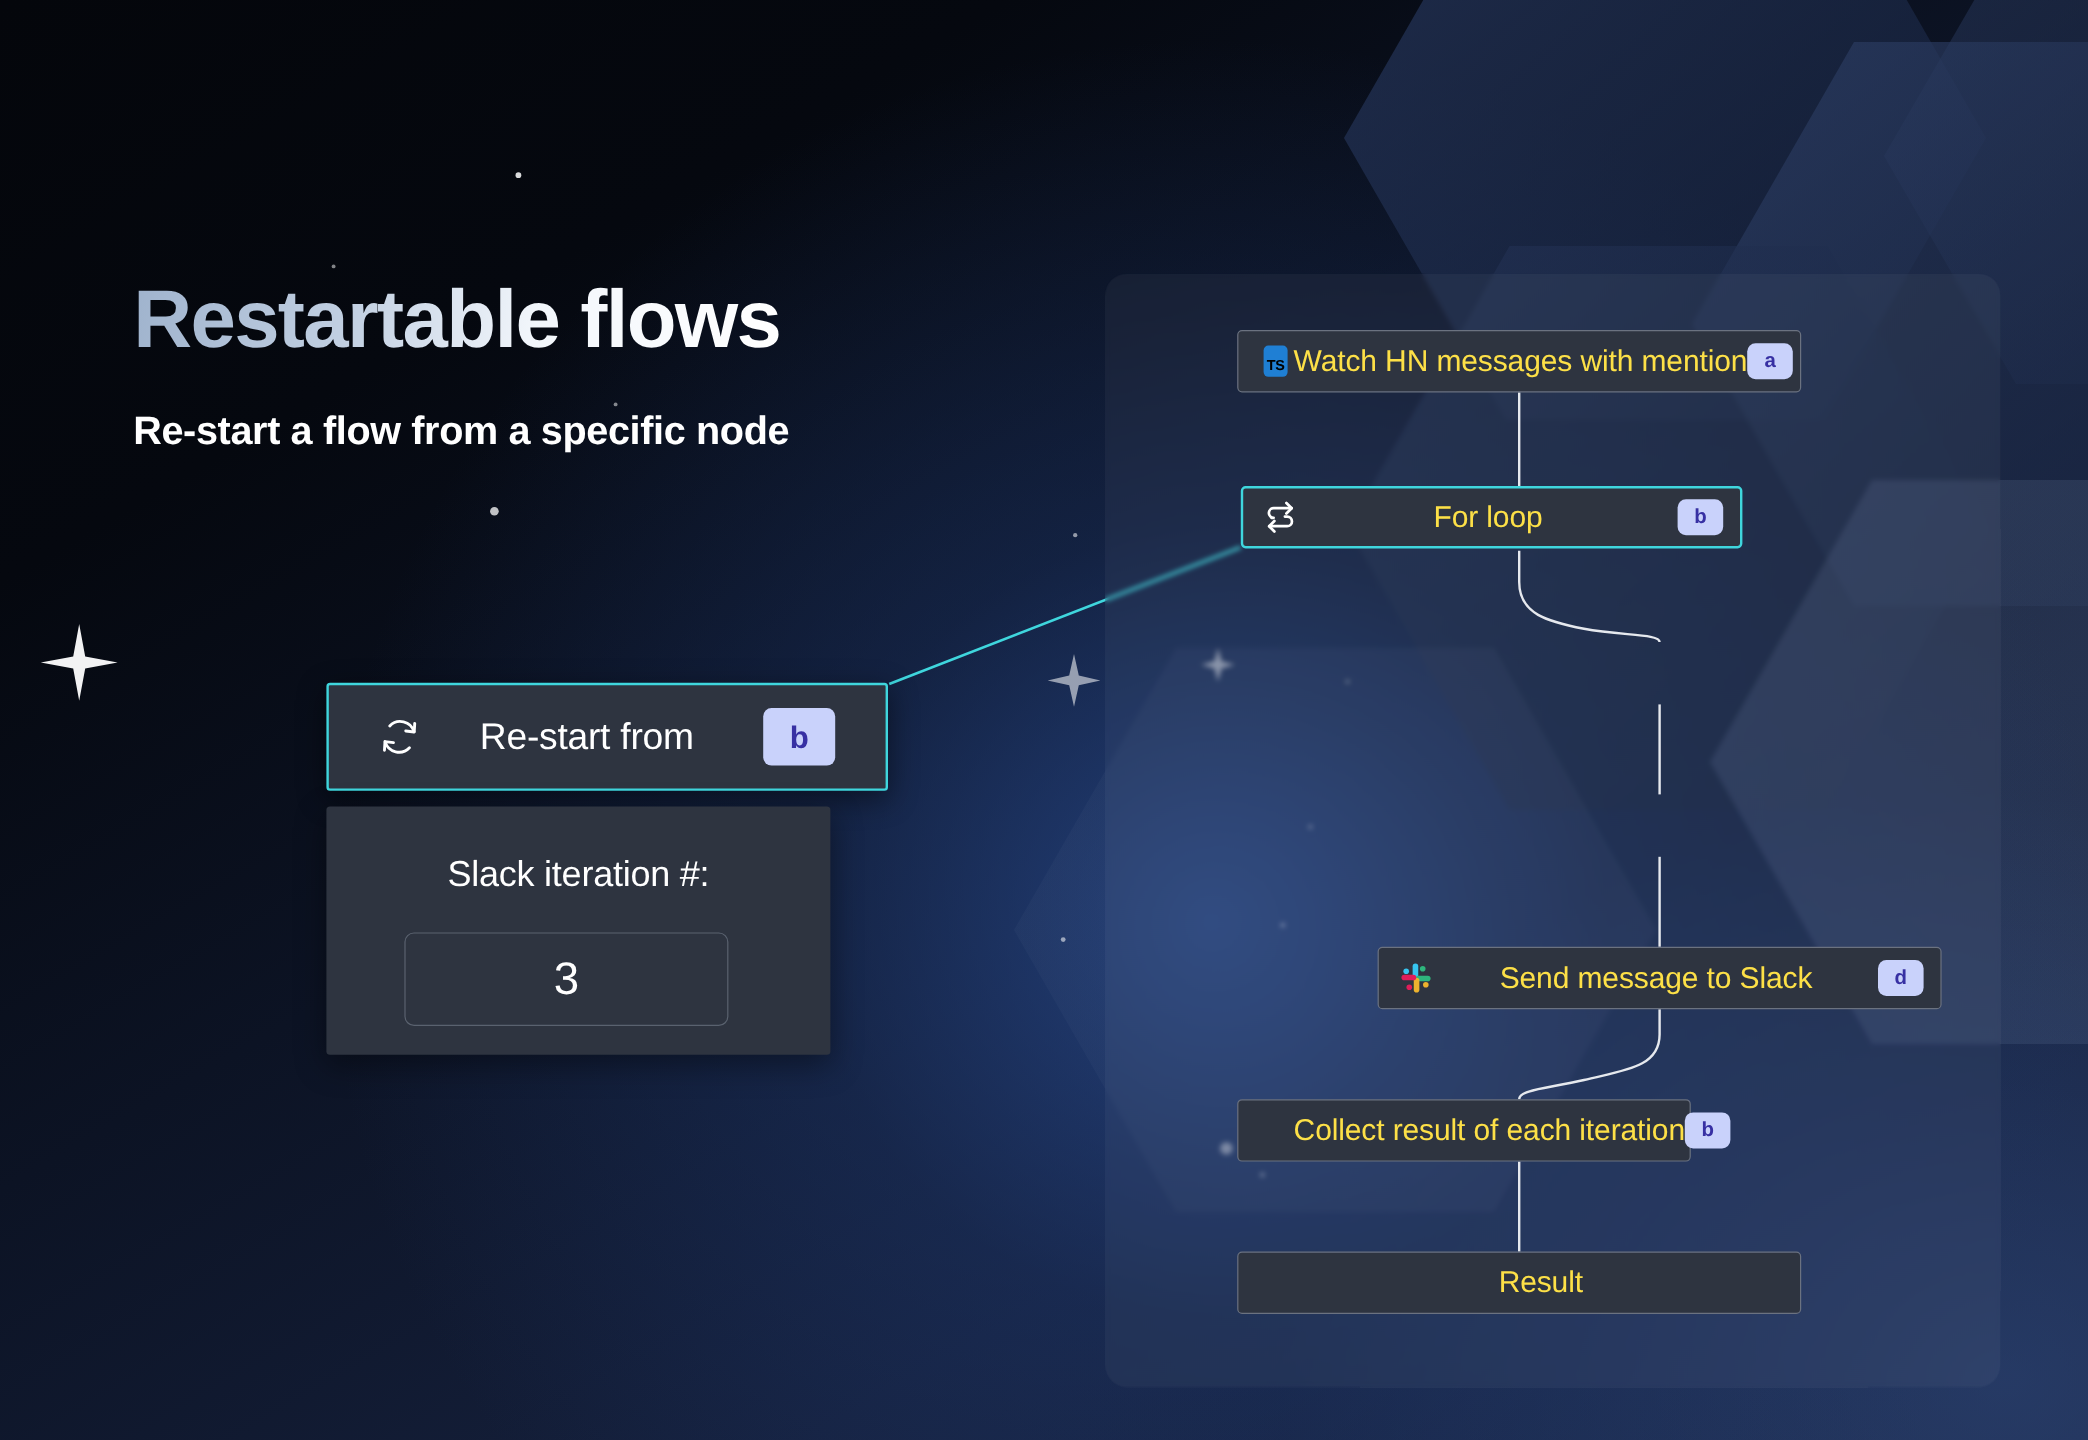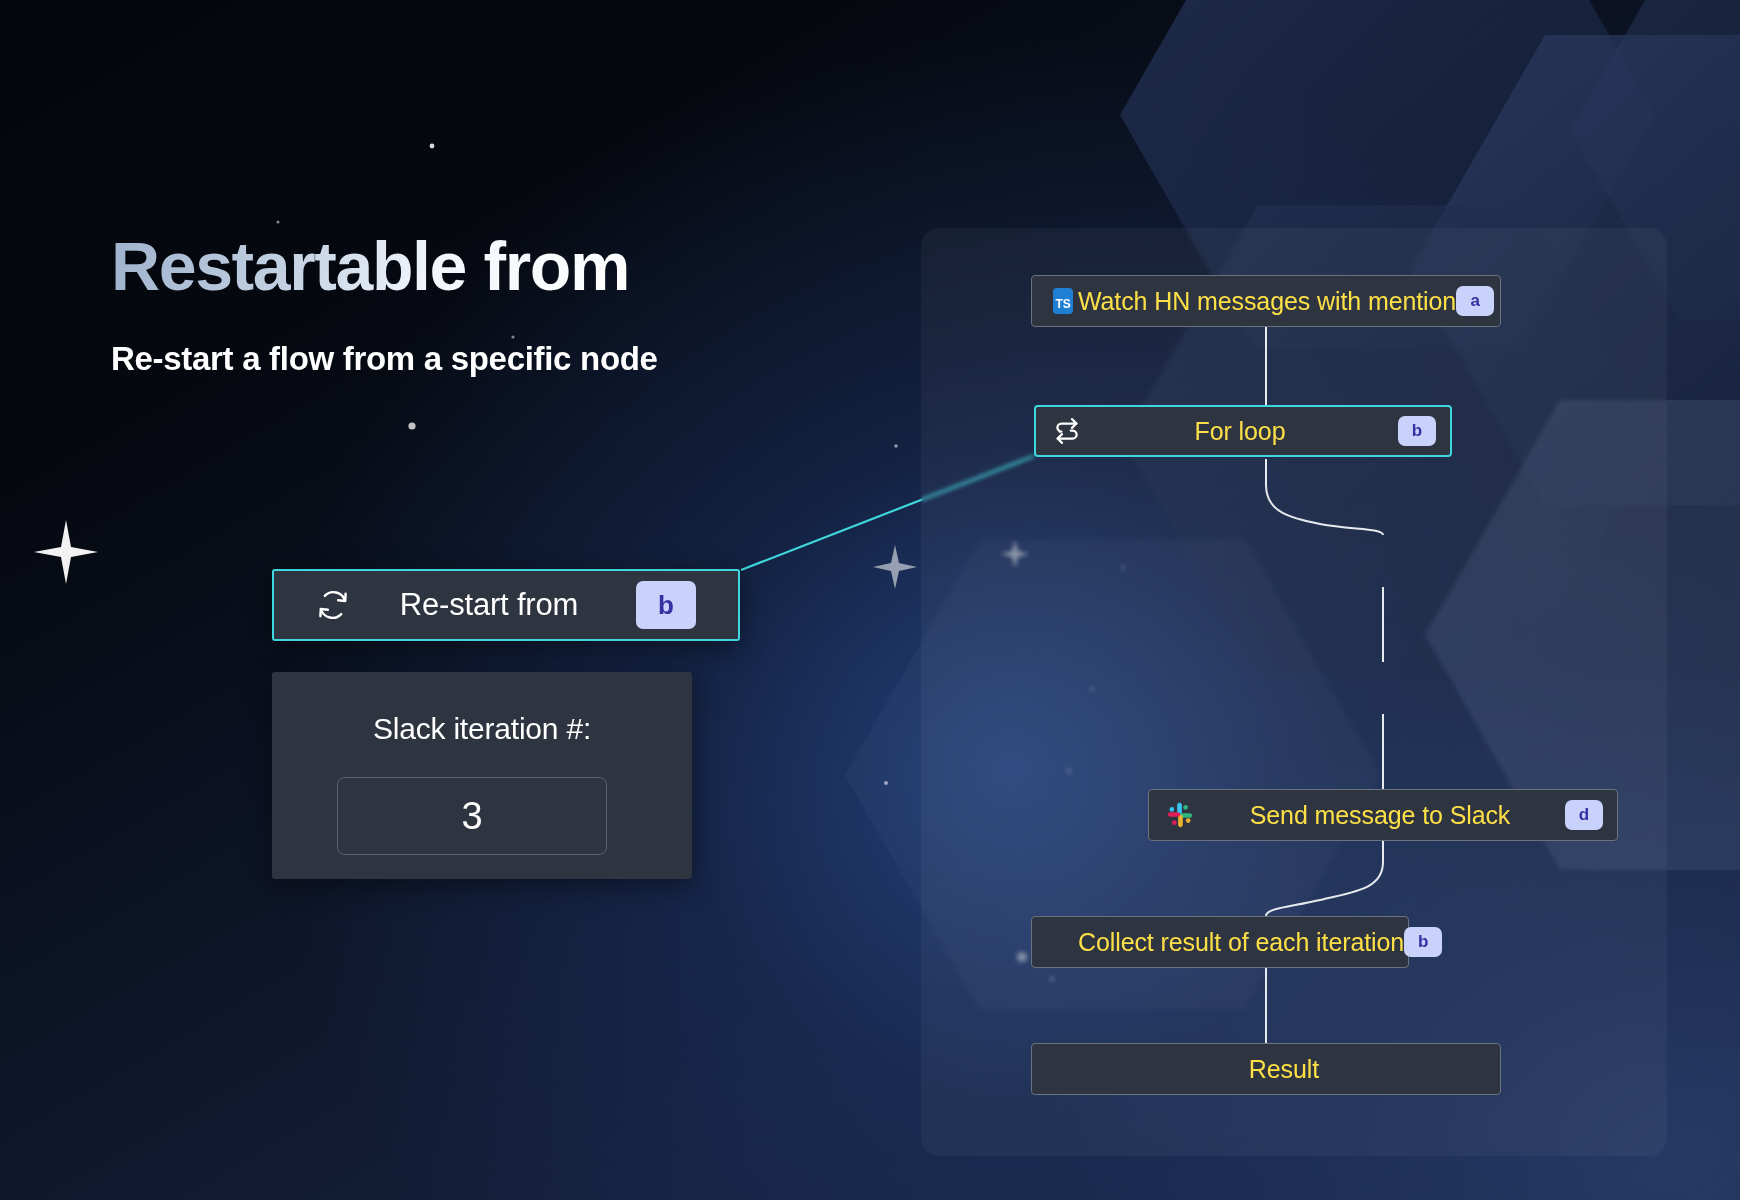--- a/index.html
+++ b/index.html
@@ -36,21 +36,21 @@
   }
   .subhead {
     position: absolute; left: 111px; top: 340px;
     font-size: 33px; font-weight: 700; color: #ffffff;
     letter-spacing: -0.3px; white-space: nowrap;
   }
 
   
   .restart-card {
     position: absolute; left: 272px; top: 569px;
-    width: 468px; height: 72px;
+    width: 468px; height: 90px;
     background: #2e3440;
     border: 2px solid #3fd6dd;
     border-radius: 3px;
     display: flex; align-items: center;
     box-shadow: 0 6px 24px rgba(0,0,0,0.45);
   }
   .restart-icon { margin-left: 42px; width: 34px; height: 34px; flex: 0 0 auto; display:flex; align-items:center; justify-content:center; }
   .restart-label {
     flex: 1 1 auto; text-align: center;
     font-size: 31px; color: #ffffff; letter-spacing: -0.2px;
@@ -120,21 +120,21 @@
   #node-forloop  { left: 1034px; top: 405px;  width: 418px; }
   #node-doiter   { left: 1148px; top: 535px;  width: 470px; }
   #node-openai   { left: 1148px; top: 662px;  width: 470px; }
   #node-slack    { left: 1148px; top: 789px;  width: 470px; }
   #node-collect  { left: 1031px; top: 916px;  width: 378px; }
   #node-result   { left: 1031px; top: 1043px; width: 470px; padding-left: 36px; }
 
   
   .ts-icon {
     width: 20px; height: 26px; border-radius: 4px; background: #1f7fd4;
-    color: #ffffff; font-size: 12px; font-weight: 700;
+    color: #000000; font-size: 12px; font-weight: 700;
     display: flex; align-items: flex-end; justify-content: center;
     padding-bottom: 3px; letter-spacing: -0.2px;
   }
 </style>
 </head>
 <body>
 
 <div id="stage">
 
   <svg class="hexlayer" viewBox="0 0 1740 1200" preserveAspectRatio="none">
@@ -177,21 +177,21 @@
       <circle cx="896" cy="446" r="1.8" opacity="0.55"></circle>
       <circle cx="886" cy="783" r="2.0" opacity="0.55"></circle>
       <circle cx="1022" cy="957" r="5.2" opacity="0.38"></circle>
       <circle cx="1069" cy="771" r="1.8" opacity="0.4"></circle>
       <circle cx="1092" cy="689" r="1.6" opacity="0.4"></circle>
       <circle cx="1052" cy="979" r="1.8" opacity="0.4"></circle>
       <circle cx="1123" cy="568" r="1.6" opacity="0.35"></circle>
     </g>
   </svg>
 
-  <div class="headline">Restartable from</div>
+  <div class="headline">Restartable flows</div>
   <div class="subhead">Re-start a flow from a specific node</div>
 
   <svg class="flow-svg" viewBox="0 0 1740 1200">
     <path d="M741 570 L1034 456" stroke="#3fd6dd" stroke-width="2.2" fill="none"></path>
   </svg>
 
   <div class="restart-card">
     <span class="restart-icon">
       <svg width="34" height="34" viewBox="0 0 24 24" fill="none" stroke="#ffffff" stroke-width="1.7" stroke-linecap="round" stroke-linejoin="round">
         <path d="M20.5 9 A8.5 8.5 0 0 0 6.2 5.6"></path>

